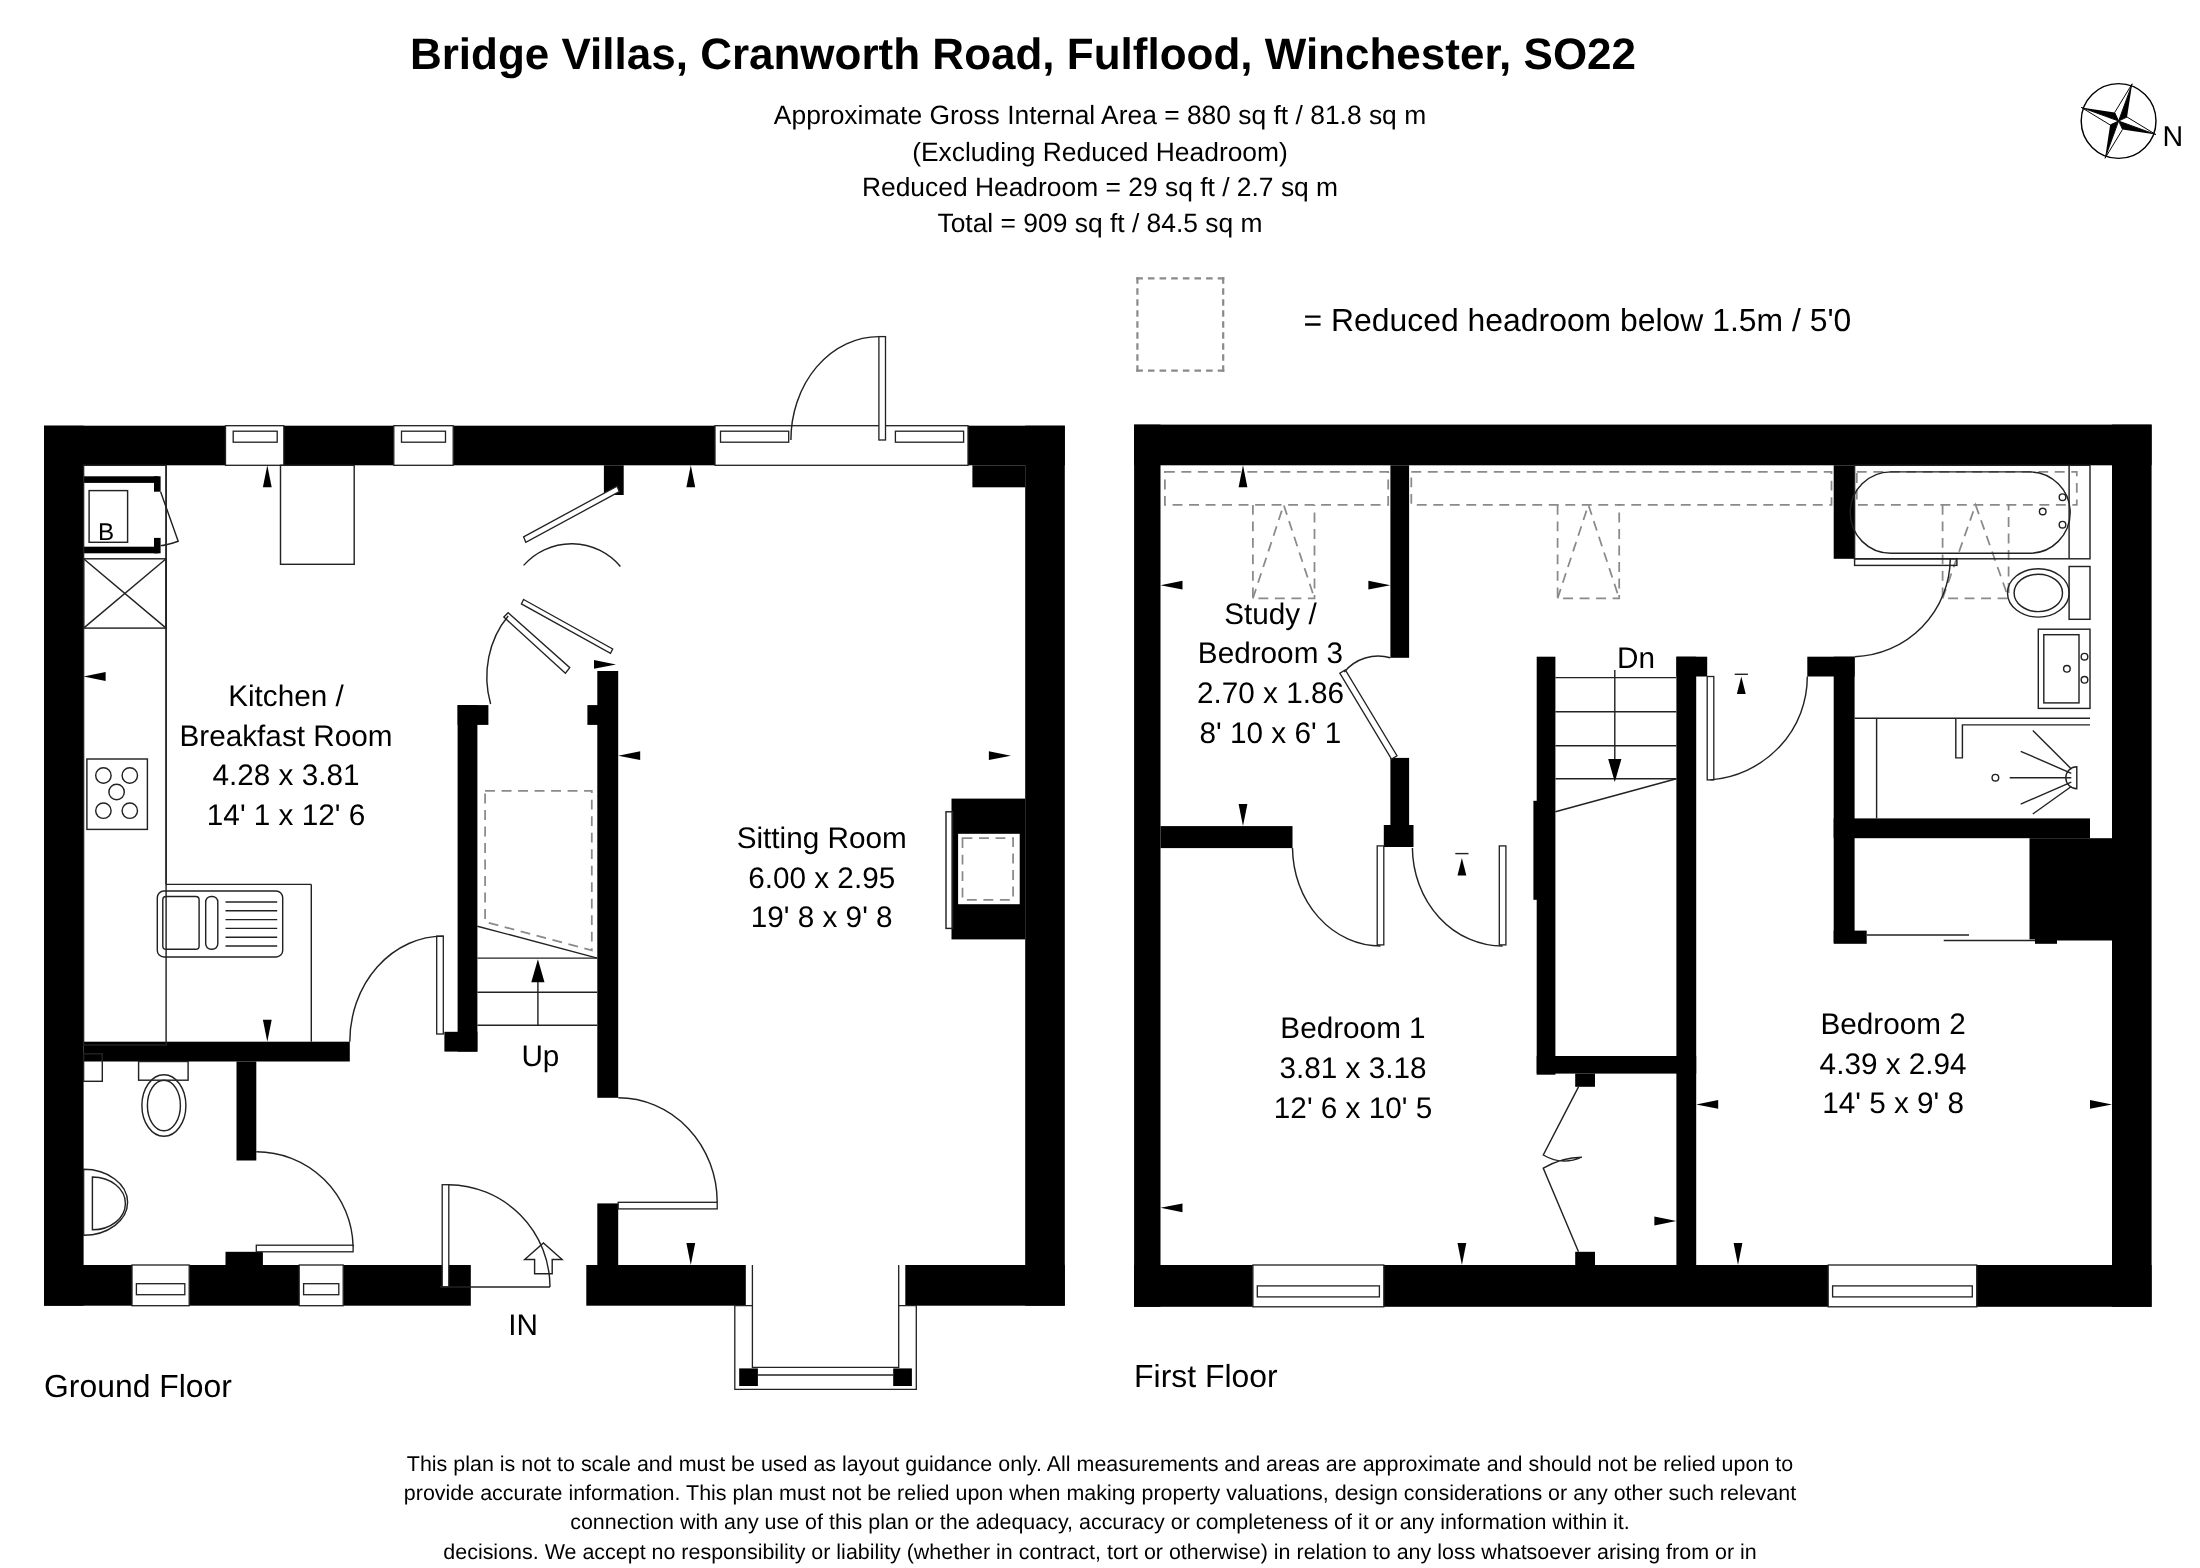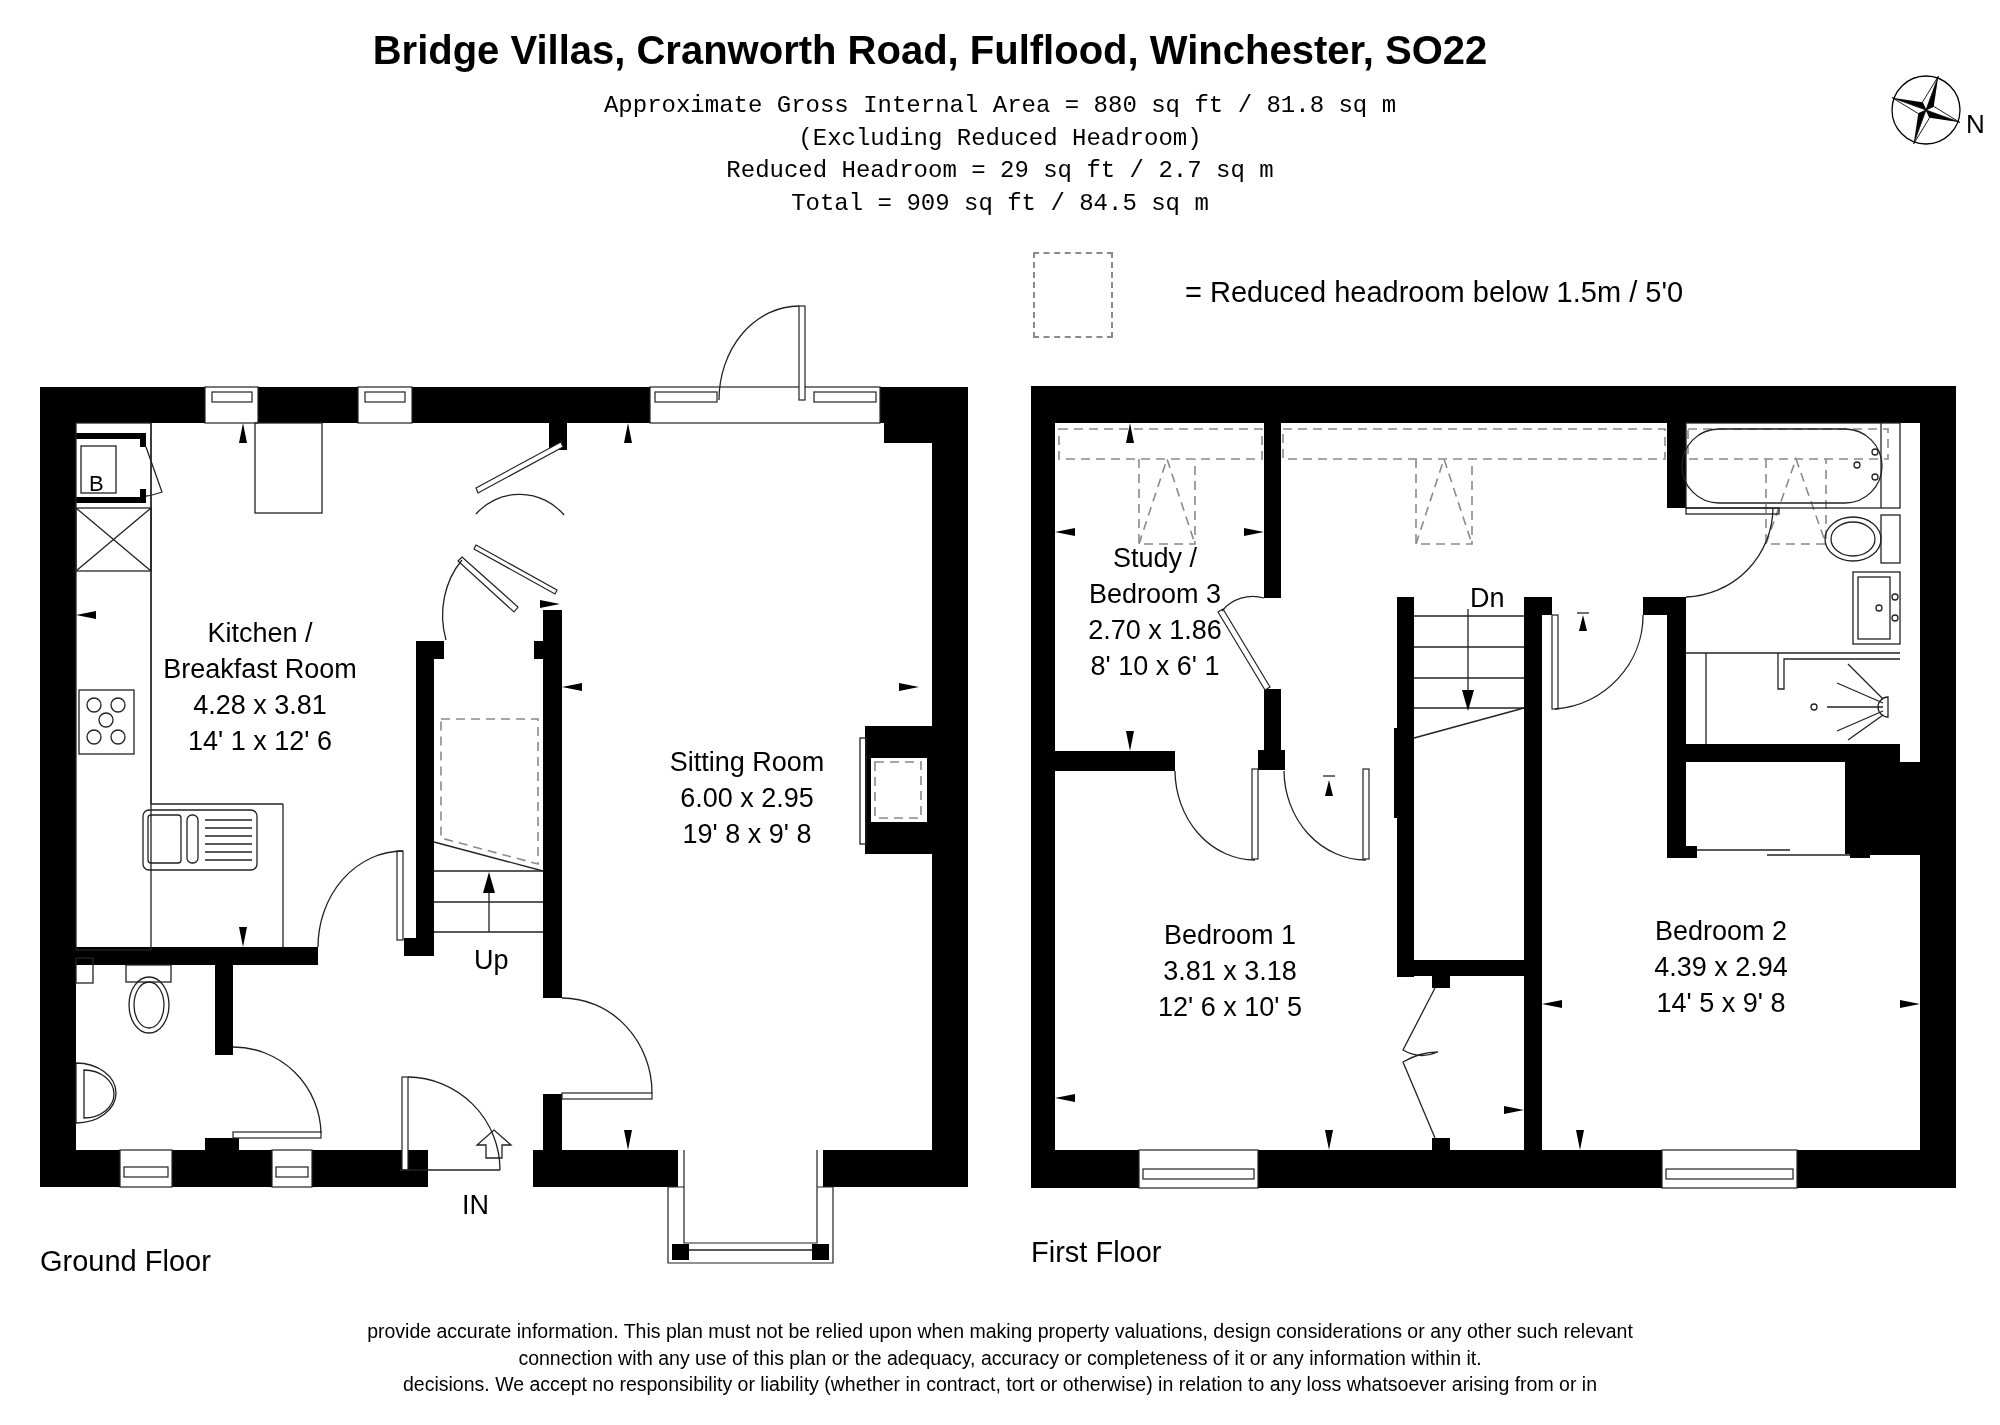--- a/index.html
+++ b/index.html
@@ -1,21 +1,21 @@
 <!DOCTYPE html>
 <html><head>
 <meta charset="utf-8">
 <style>
   html, body { margin: 0; padding: 0; background: #ffffff; }
   body { width: 2000px; height: 1425px; position: relative; overflow: hidden;
          font-family: "Liberation Sans", "DejaVu Sans", sans-serif; color: #000; }
   .abs { position: absolute; }
   .title { left: 0; width: 1860px; top: 28px; text-align: center; font-size: 40px; font-weight: bold; letter-spacing: 0px; }
   .areas { left: 0; width: 2000px; top: 90px; text-align: center; font-size: 24px; line-height: 32.5px; }
-  .areas div { white-space: nowrap; font-family: Liberation Mono, monospace; }
+  .areas div { white-space: nowrap; }
   .legend-box { left: 1033px; top: 252px; width: 80px; height: 86px; border: 2px dashed #8a8a8a; box-sizing: border-box; }
   .legend-text { left: 1185px; top: 276px; font-size: 29px; white-space: nowrap; }
   .compass { left: 1888px; top: 72px; width: 76px; height: 76px; }
   .compass-n { left: 1966px; top: 109px; font-size: 26px; }
   .floor-label { font-size: 29px; white-space: nowrap; text-align: center; }
   .plan { left: 0; top: 0; width: 2000px; height: 1425px; }
   .room-label { position: absolute; text-align: center; font-size: 27px; line-height: 36px; white-space: nowrap; transform: translateX(-50%); }
   .room-label span { display: block; }
   .tag { position: absolute; font-size: 27px; white-space: nowrap; }
   .disclaimer { left: 280px; width: 1440px; top: 1318px; text-align: center; font-size: 19.5px; line-height: 26.5px; }
@@ -380,16 +380,17 @@
 </div>
 <div class="room-label" style="left:1721px; top:913px;">
   <span>Bedroom 2</span>
   <span>4.39 x 2.94</span>
   <span>14' 5 x 9' 8</span>
 </div>
 <div class="tag" style="left:1470px; top:583px;">Dn</div>
 <div class="abs floor-label" style="left:1031px; top:1236px;">First Floor</div>
 
 <div class="abs disclaimer">
+  <div>This plan is not to scale and must be used as layout guidance only. All measurements and areas are approximate and should not be relied upon to</div>
   <div>provide accurate information. This plan must not be relied upon when making property valuations, design considerations or any other such relevant</div>
   <div>connection with any use of this plan or the adequacy, accuracy or completeness of it or any information within it.</div>
   <div>decisions. We accept no responsibility or liability (whether in contract, tort or otherwise) in relation to any loss whatsoever arising from or in</div>
 </div>
 
 </body></html>

